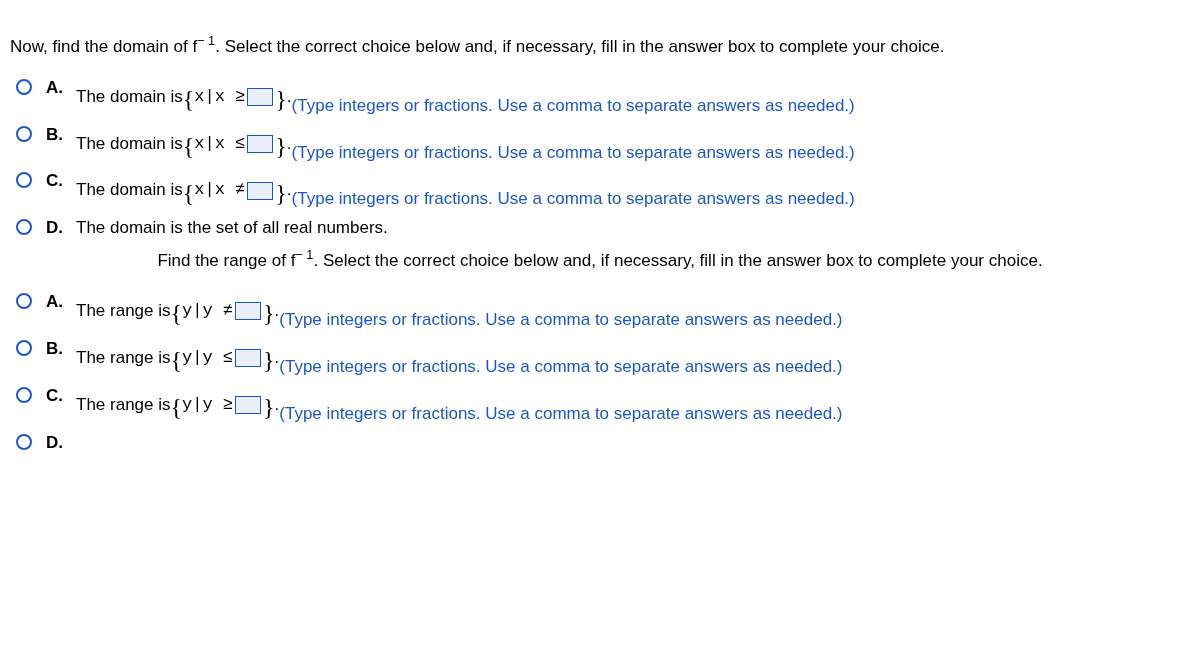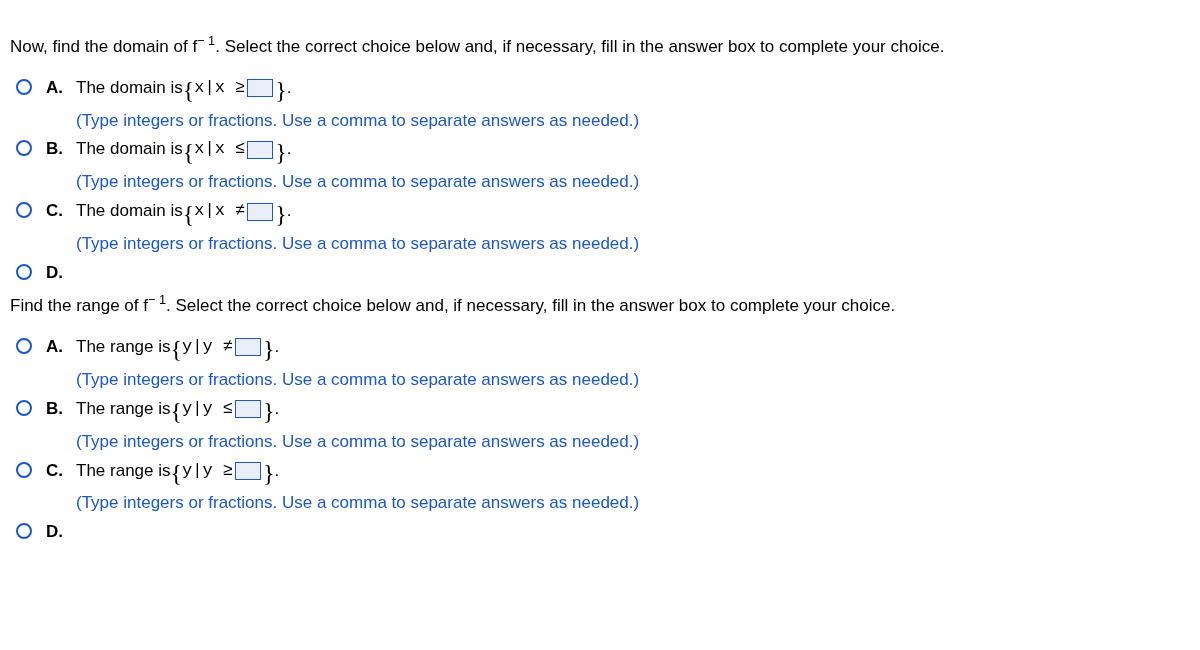--- a/index.html
+++ b/index.html
@@ -38,30 +38,30 @@
     box-sizing: border-box;
     cursor: pointer;
   }
   .letter {
     font-weight: bold;
     min-width: 24px;
     margin-right: 6px;
   }
   .opt-body {
     display: flex;
-    flex-direction: column;
+    flex-direction: row;
   }
   .main-line {
     display: flex;
     align-items: center;
     flex-wrap: wrap;
   }
   .hint {
     color: #1a57c9;
-    margin-top: 10px;
+    margin-top: 18px;
   }
   .brace {
     font-family: "Times New Roman", serif;
     font-size: 24px;
     line-height: 0;
     position: relative;
     top: 2px;
   }
   .inputbox {
     display: inline-block;
@@ -72,20 +72,21 @@
     margin: 0 2px;
     vertical-align: middle;
     box-sizing: border-box;
   }
   .setvar {
     font-family: Liberation Mono, monospace;
   }
   .section-gap {
     margin-top: 0;
     margin-bottom: 18px;
+    text-align: center;
   }
 </style>
 </head>
 <body>
 
 <div class="prompt">
   <span>Now, find the domain of f</span><sup>− 1</sup><span>. Select the correct choice below and, if necessary, fill in the answer box to complete your choice.</span>
 </div>
 
 <div class="options">
@@ -134,20 +135,23 @@
         <span class="brace">}</span>
         <span>.</span>
       </div>
       <div class="hint">(Type integers or fractions. Use a comma to separate answers as needed.)</div>
     </div>
   </div>
 
   <div class="option-row">
     <span class="radio"></span>
     <span class="letter">D.</span>
+    <div class="opt-body">
+      <div class="main-line">The domain is the set of all real numbers.</div>
+    </div>
   </div>
 
 </div>
 
 <div class="prompt section-gap">
   <span>Find the range of f</span><sup>− 1</sup><span>. Select the correct choice below and, if necessary, fill in the answer box to complete your choice.</span>
 </div>
 
 <div class="options">
 

